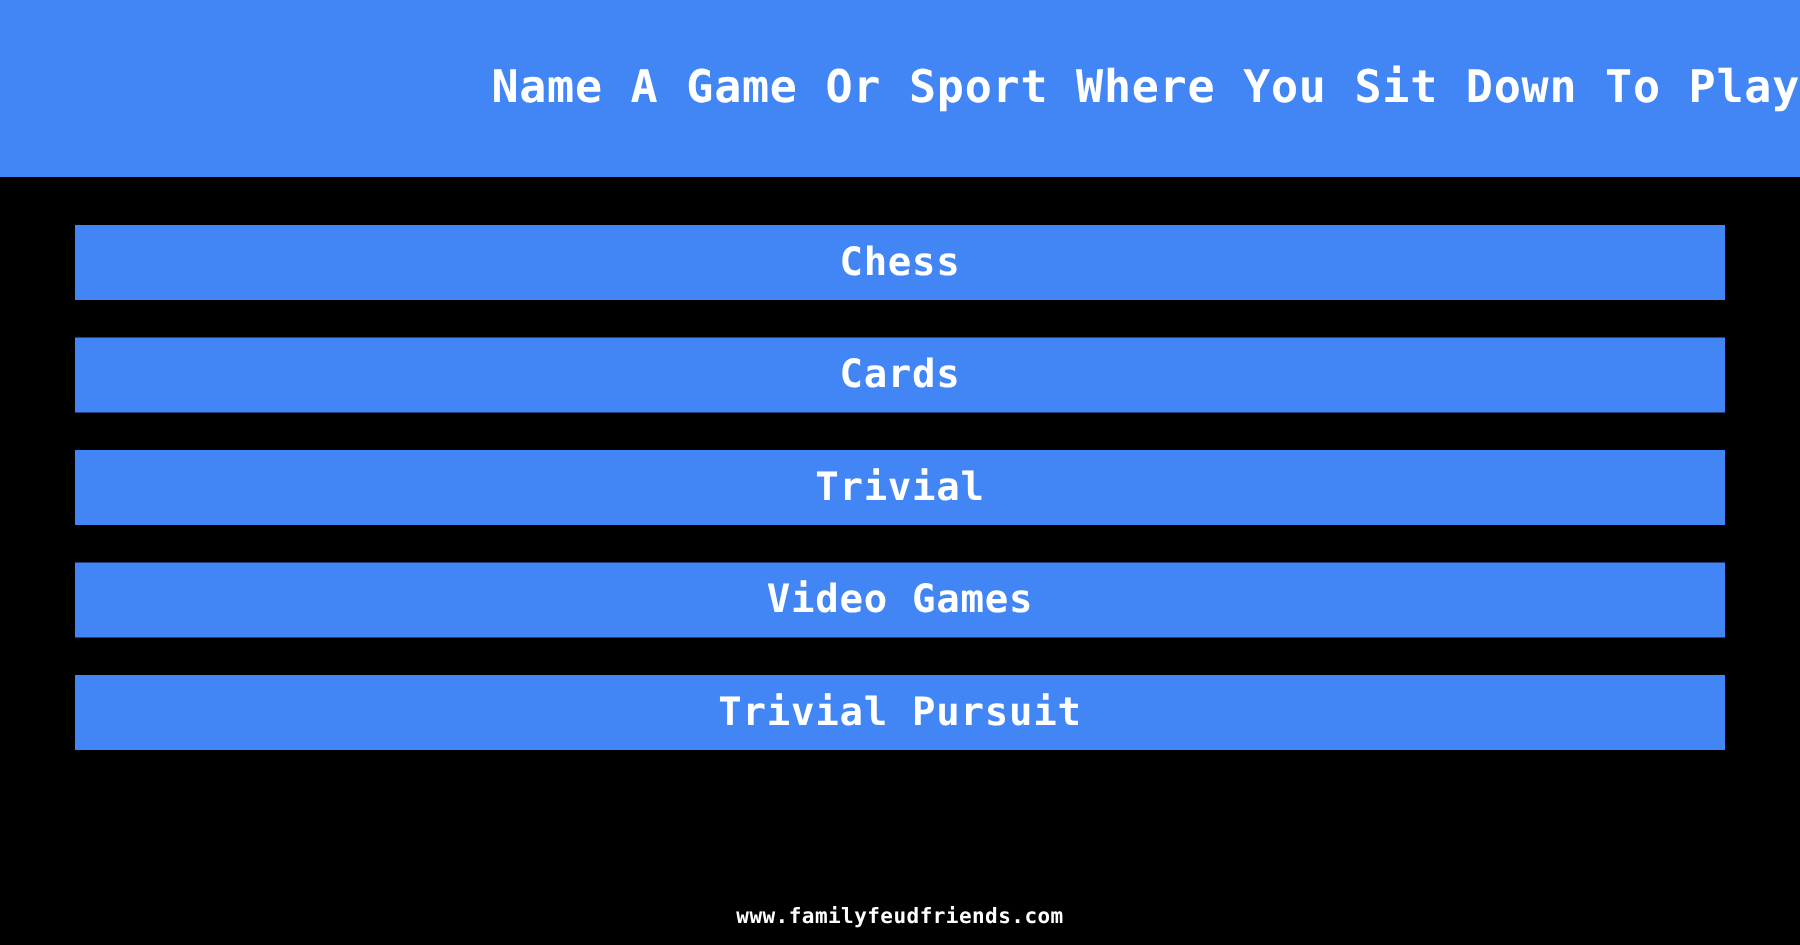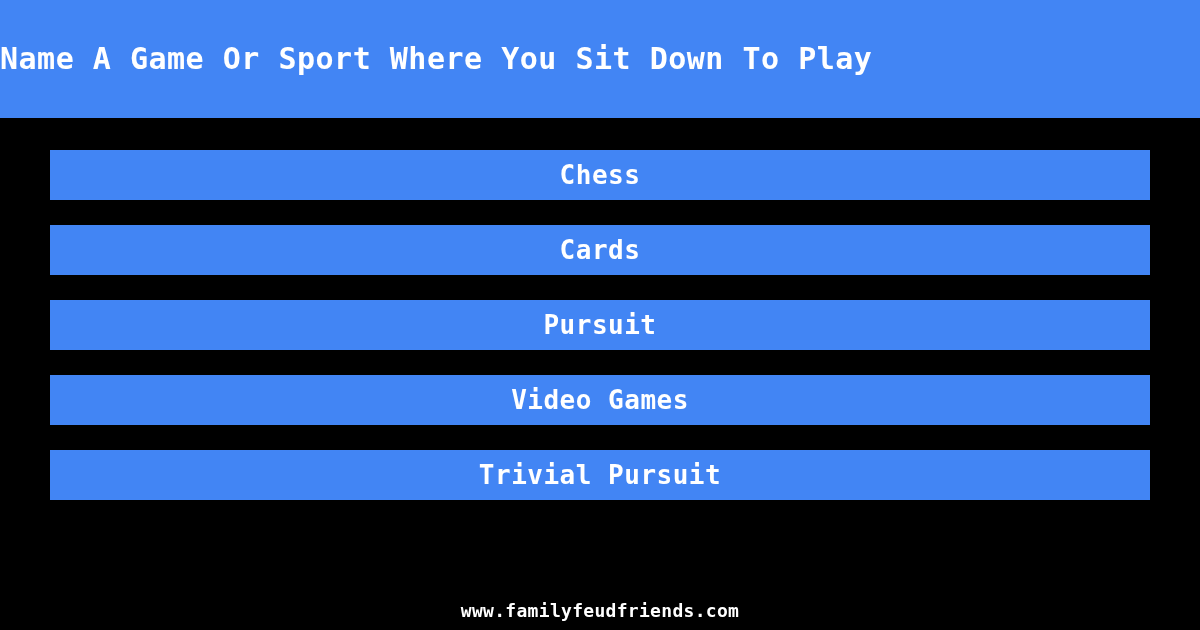--- a/index.html
+++ b/index.html
@@ -19,21 +19,21 @@
   
   #header-banner {
     position: absolute;
     left: 0;
     top: 0;
     width: 1200px;
     height: 118px;
     background: #4285f4;
     display: flex;
     align-items: center;
-    justify-content: flex-start;
+    justify-content: flex-end;
   }
 
   #page-title {
     color: #ffffff;
     font-family: "DejaVu Sans Mono", "Liberation Mono", monospace;
     font-weight: bold;
     font-size: 30px;
     letter-spacing: 0.5px;
     line-height: 1;
     text-align: center;
@@ -81,21 +81,21 @@
     display: flex;
     align-items: center;
     justify-content: center;
     background: #000000;
   }
 
   #footer-url {
     color: #ffffff;
     font-family: "DejaVu Sans Mono", "Liberation Mono", monospace;
     font-weight: bold;
-    font-size: 18px;
+    font-size: 14px;
     letter-spacing: 0.3px;
     line-height: 1;
     white-space: nowrap;
   }
 </style>
 </head>
 <body>
 
 <div id="header-banner">
   <div id="page-title">Name A Game Or Sport Where You Sit Down To Play</div>
@@ -105,21 +105,21 @@
 
   <div class="answer-row">
     <span class="answer-text">Chess</span>
   </div>
 
   <div class="answer-row">
     <span class="answer-text">Cards</span>
   </div>
 
   <div class="answer-row">
-    <span class="answer-text">Pursuit</span>
+    <span class="answer-text">Trivial</span>
   </div>
 
   <div class="answer-row">
     <span class="answer-text">Video Games</span>
   </div>
 
   <div class="answer-row">
     <span class="answer-text">Trivial Pursuit</span>
   </div>
 

